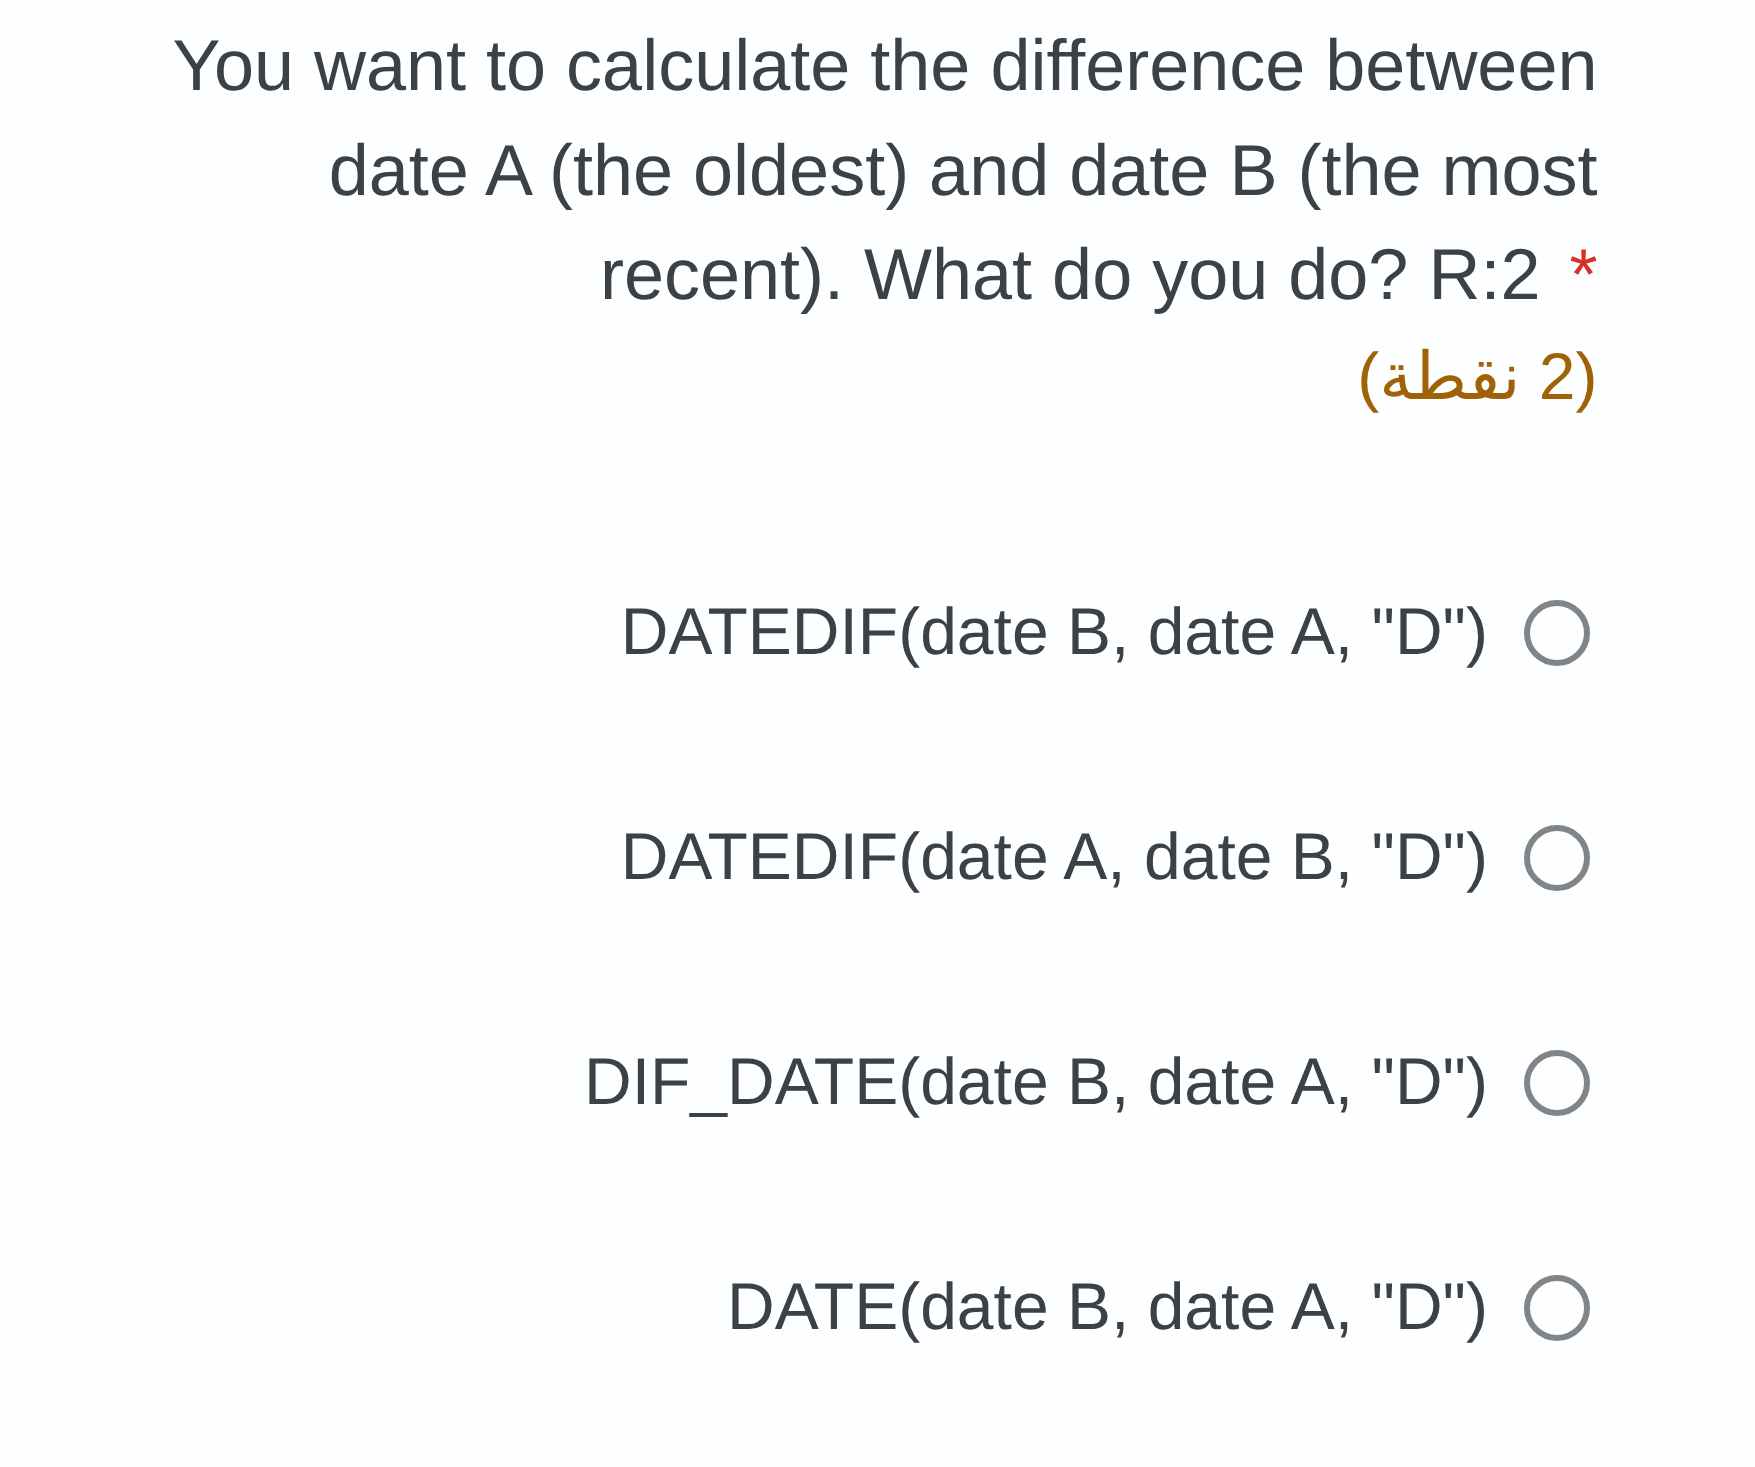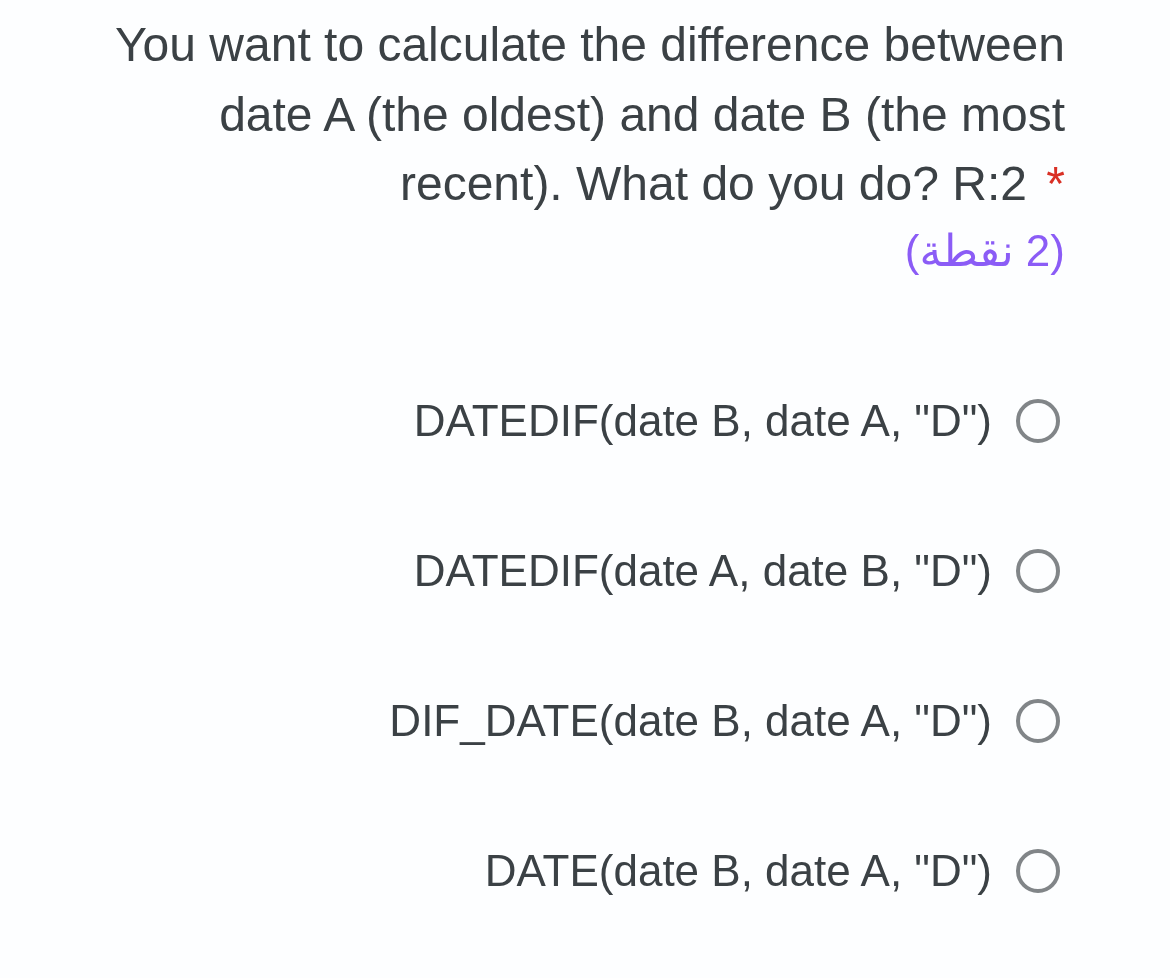--- a/index.html
+++ b/index.html
@@ -26,21 +26,21 @@
     direction: ltr; 
   }
   .required-star {
     color: #d93025;
     font-size: 48px;
     direction: ltr;
     margin-left: 6px;
   }
   .points {
     font-size: 44px;
-    color: #8b5cf6;
+    color: #a16207;
     margin-top: 6px;
     direction: rtl;
   }
   .options {
     margin-top: 120px;
     display: flex;
     flex-direction: column;
     gap: 100px;
     padding-right: 5px;
   }

